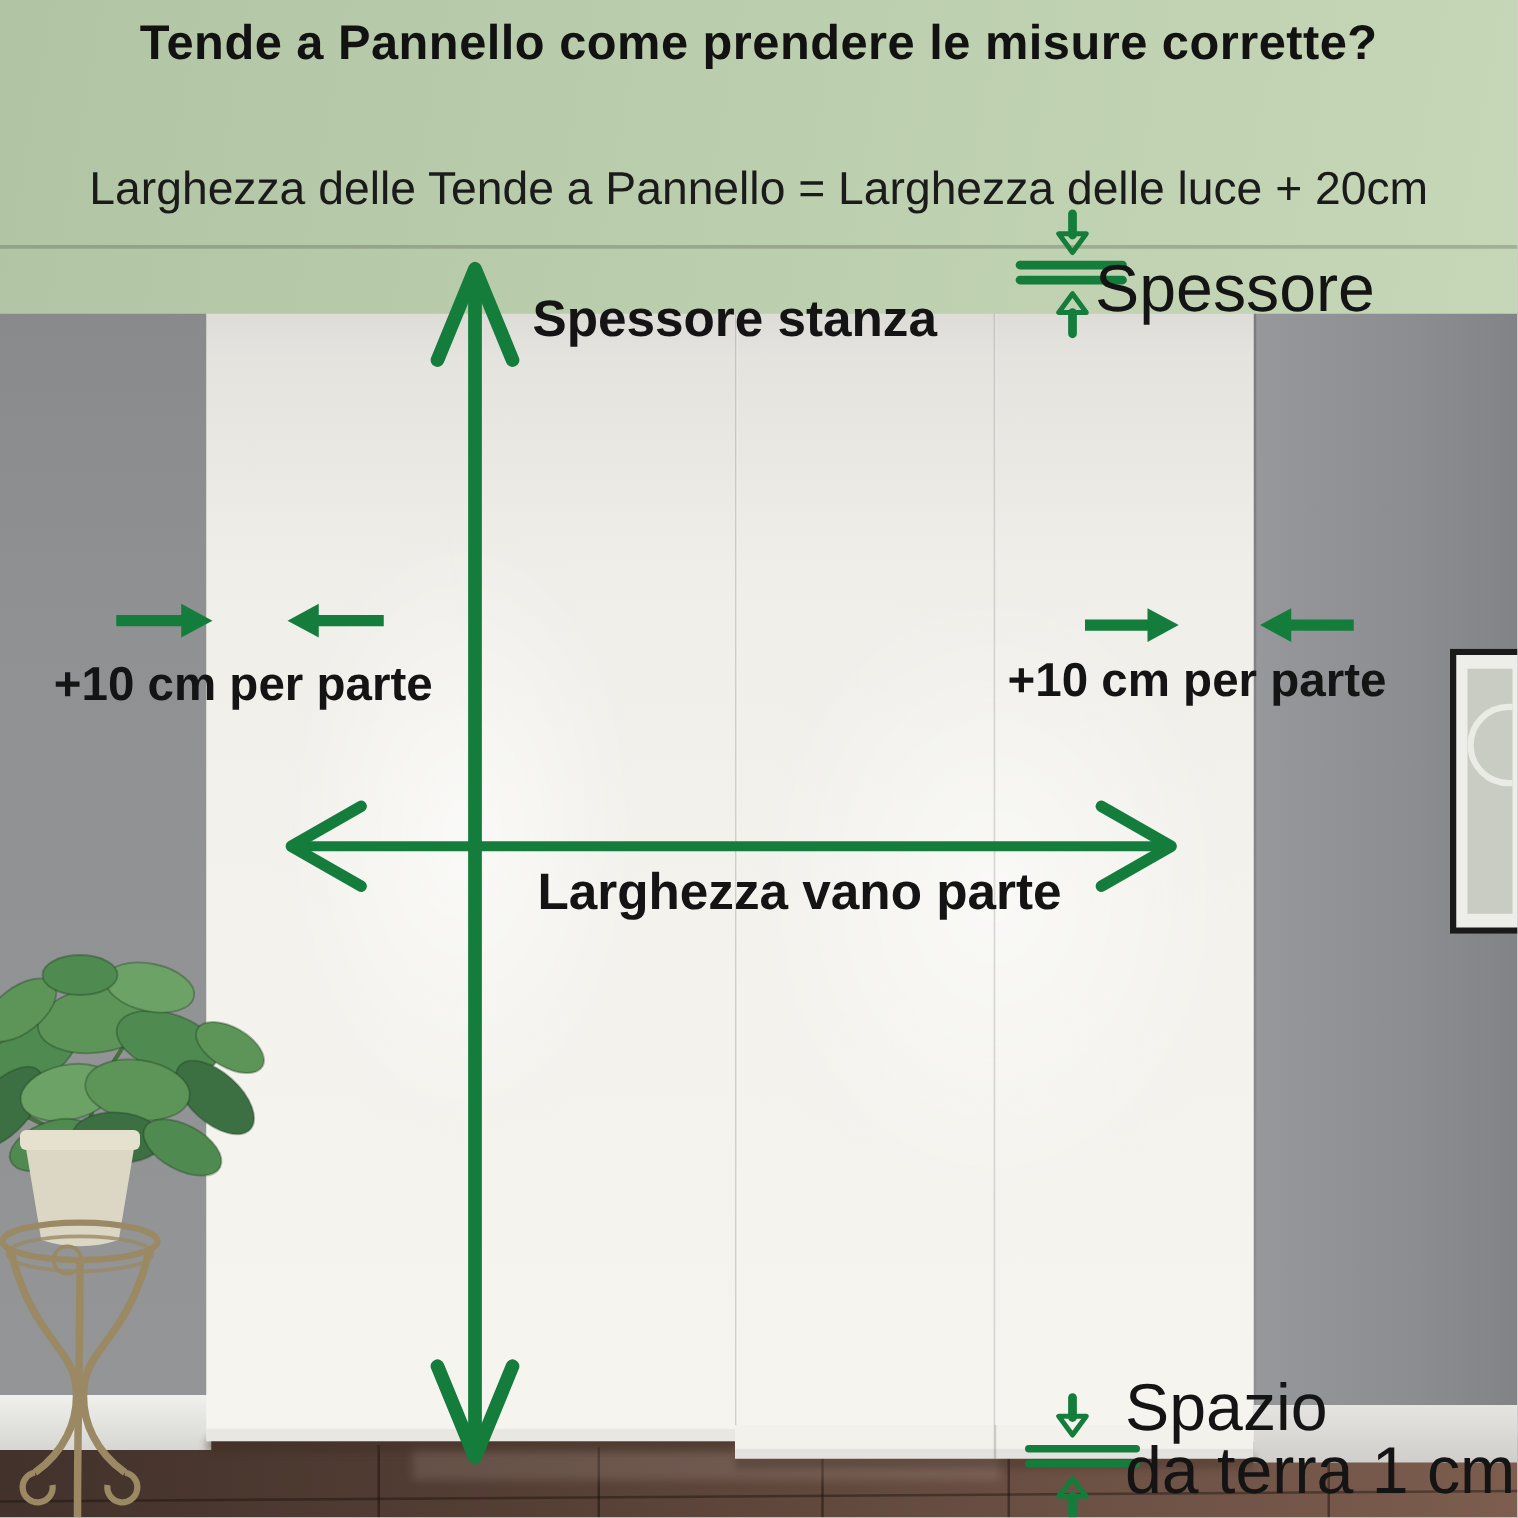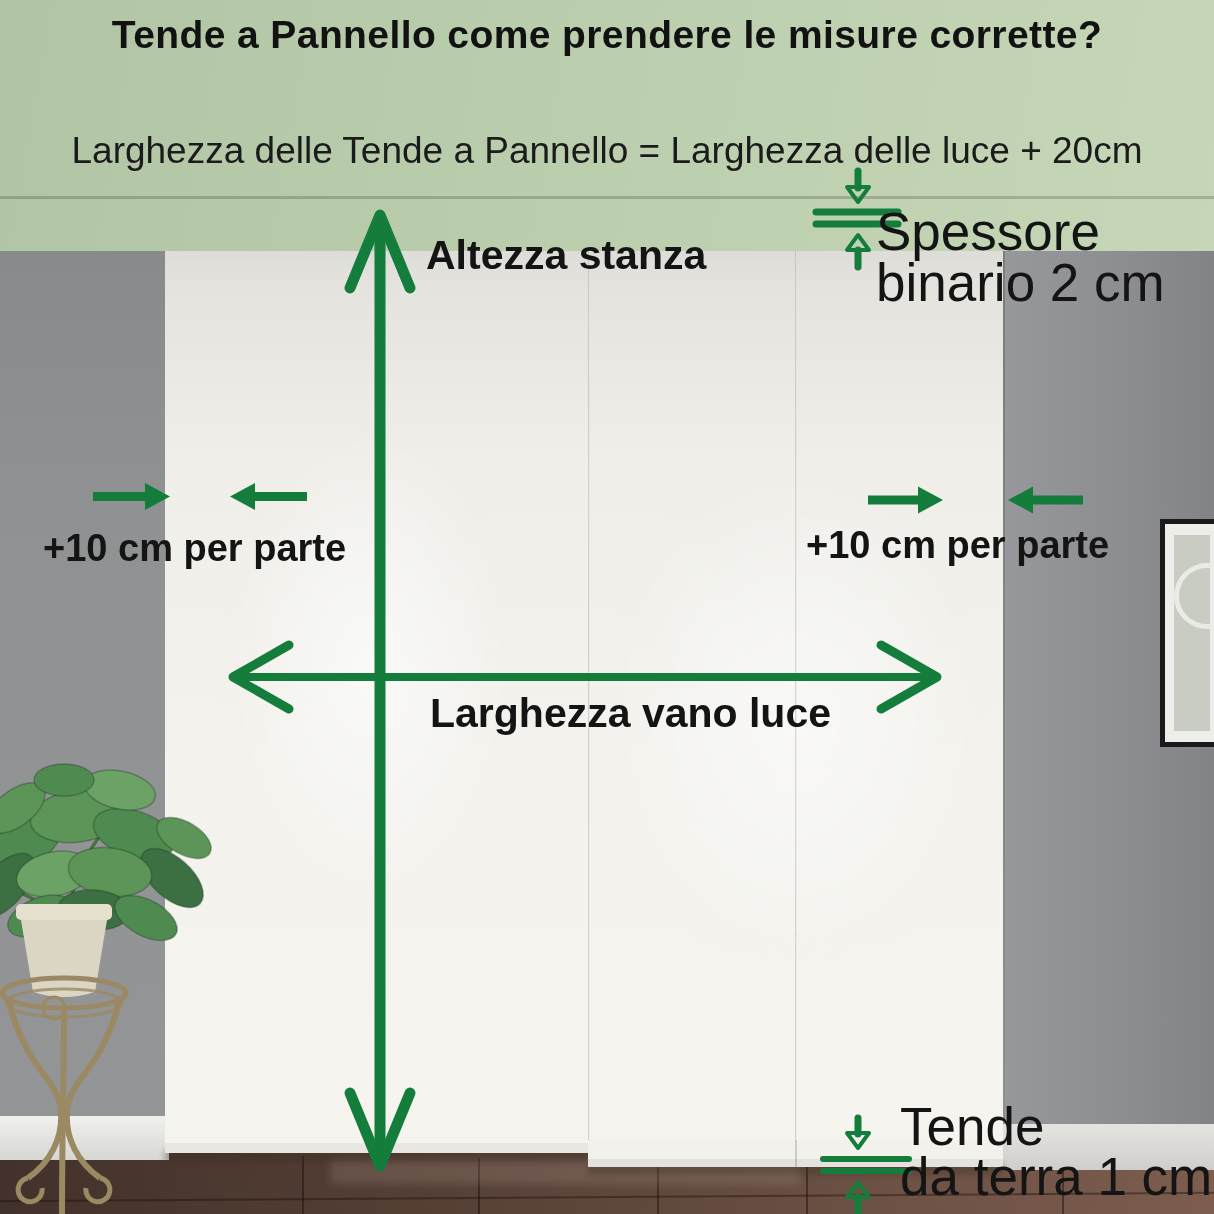--- a/index.html
+++ b/index.html
@@ -209,26 +209,25 @@
     <g stroke="#147D3C" fill="none" stroke-linecap="round" stroke-linejoin="round">
       <line x1="823" y1="1159" x2="909" y2="1159" stroke-width="6"></line>
       <line x1="823" y1="1171" x2="909" y2="1171" stroke-width="6"></line>
       <line x1="858" y1="1118" x2="858" y2="1134" stroke-width="7"></line>
       <polygon points="847,1133 869,1133 858,1148" stroke-width="4"></polygon>
       <polygon points="847,1197 869,1197 858,1183" stroke-width="4"></polygon>
       <line x1="858" y1="1197" x2="858" y2="1212" stroke-width="7"></line>
     </g>
   </svg>
 
-  <div class="lbl lbl-bold lbl-altezza">Altezza stanza</div>
-  <div class="lbl lbl-bold lbl-larghezza">Larghezza vano luce</div>
+  <div class="lbl lbl-bold lbl-altezza">Spessore stanza</div>
+  <div class="lbl lbl-bold lbl-larghezza">Larghezza vano parte</div>
   <div class="lbl lbl-reg lbl-plus-left">+10 cm per parte</div>
   <div class="lbl lbl-reg lbl-plus-right">+10 cm per parte</div>
   <div class="lbl lbl-2line lbl-spessore">
     <div>Spessore</div>
-    <div>binario 2 cm</div>
   </div>
   <div class="lbl lbl-2line lbl-spazio">
-    <div>Tende</div>
+    <div>Spazio</div>
     <div>da terra 1 cm</div>
   </div>
 
 </div>
 
 </body></html>

